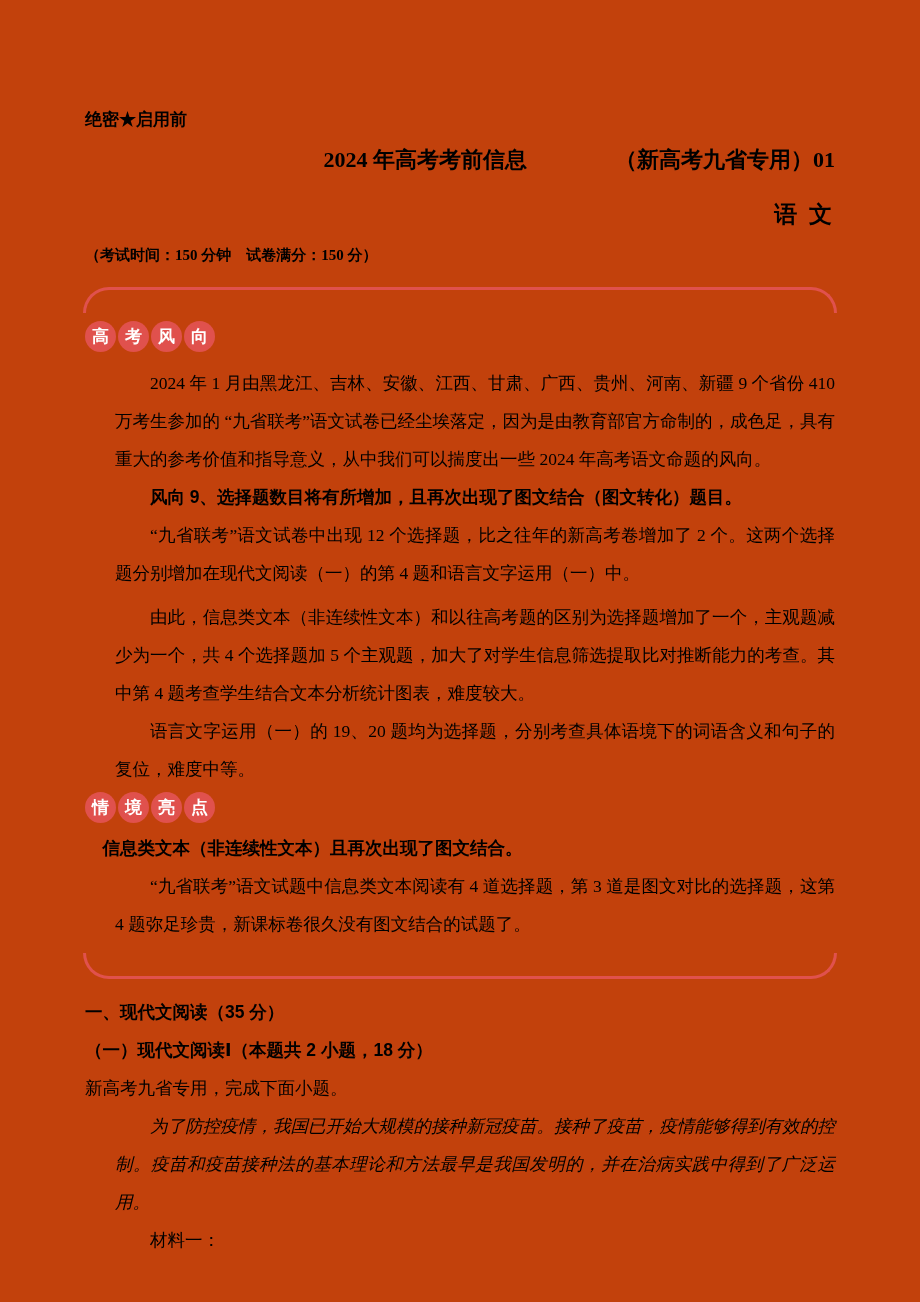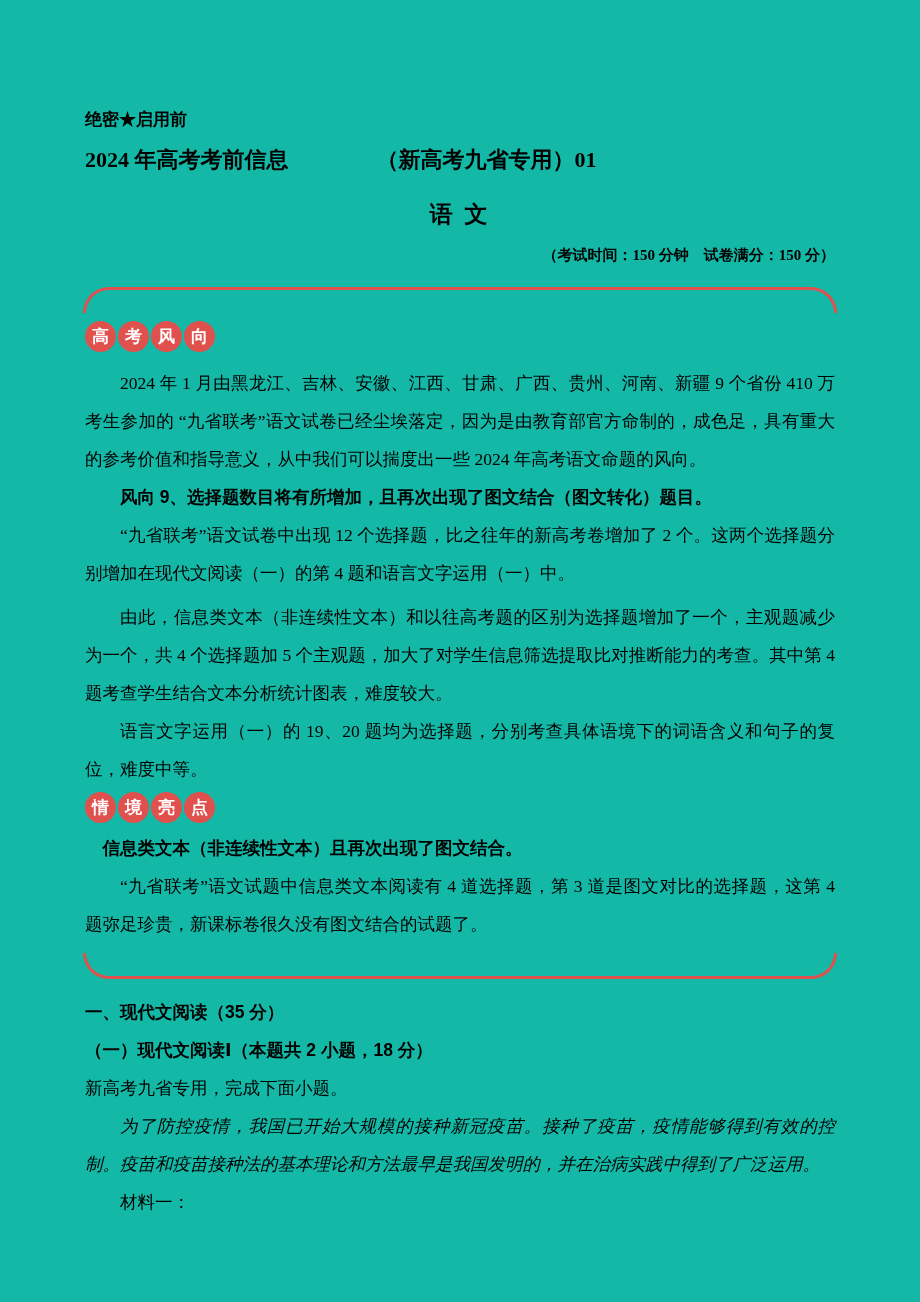--- a/index.html
+++ b/index.html
@@ -1,42 +1,42 @@
 <!DOCTYPE html>
 <html style="--accent: #e0514d;"><head>
 <meta charset="utf-8">
 <style>
   :root { --accent: #e0514d; }
   * { box-sizing: border-box; }
   html, body { margin: 0; padding: 0; background: #ffffff; }
   .page {
-    width: 920px; height: 1302px; overflow: hidden; background: #14b8a6;
+    width: 920px; height: 1302px; overflow: hidden; background: #c2410c;
     color: #000; position: relative;
     font-family: "Liberation Serif", "DejaVu Serif", serif;
     font-size: 17.5px;
   }
   .content { margin: 0 85px; }
   .classification { padding-top: 108px; font-weight: 700; font-size: 17px; }
-  .title { margin: 14px 0 0; text-align: left; font-size: 22px; font-weight: 700; white-space: pre-wrap; }
-  .subject { margin: 24px 0 0; text-align: center; font-size: 23px; font-weight: 700; letter-spacing: 3px; }
-  .exam-meta { margin-top: 16px; text-align: right; font-size: 15px; font-weight: 700; }
+  .title { margin: 14px 0 0; text-align: right; font-size: 22px; font-weight: 700; white-space: pre-wrap; }
+  .subject { margin: 24px 0 0; text-align: right; font-size: 23px; font-weight: 700; letter-spacing: 3px; }
+  .exam-meta { margin-top: 16px; text-align: left; font-size: 15px; font-weight: 700; }
   .curve { height: 26px; margin: 22px 83px 0; border: 3px solid var(--accent); }
   .curve-top { border-bottom: none; border-radius: 28px 28px 0 0; }
   .curve-bottom { border-top: none; border-radius: 0 0 28px 28px; margin-top: 10px; }
   .badge { margin-top: 8px; display: flex; gap: 2px; }
   .badge.badge-2 { margin-top: 4px; }
   .badge-circle {
     width: 31px; height: 31px; border-radius: 50%;
     background: var(--accent); color: #fff;
     display: flex; align-items: center; justify-content: center;
     font-size: 17px; font-weight: 700;
     font-family: "Liberation Sans", "DejaVu Sans", sans-serif;
   }
   .para { margin: 0; line-height: 38px; text-align: justify; }
-  .indent { text-indent: 2em; }
+  .indent { text-indent: 2em; margin-left: 30px; }
   .indent-1 { text-indent: 1em; }
   .mt-12 { margin-top: 12px; }
   .mt-6 { margin-top: 6px; }
   .mt-14 { margin-top: 14px; }
   .bold-sans { font-weight: 700; font-family: "Liberation Sans", "DejaVu Sans", sans-serif; }
   .kaiti { font-style: italic; }
 </style>
 </head>
 <body>
 

